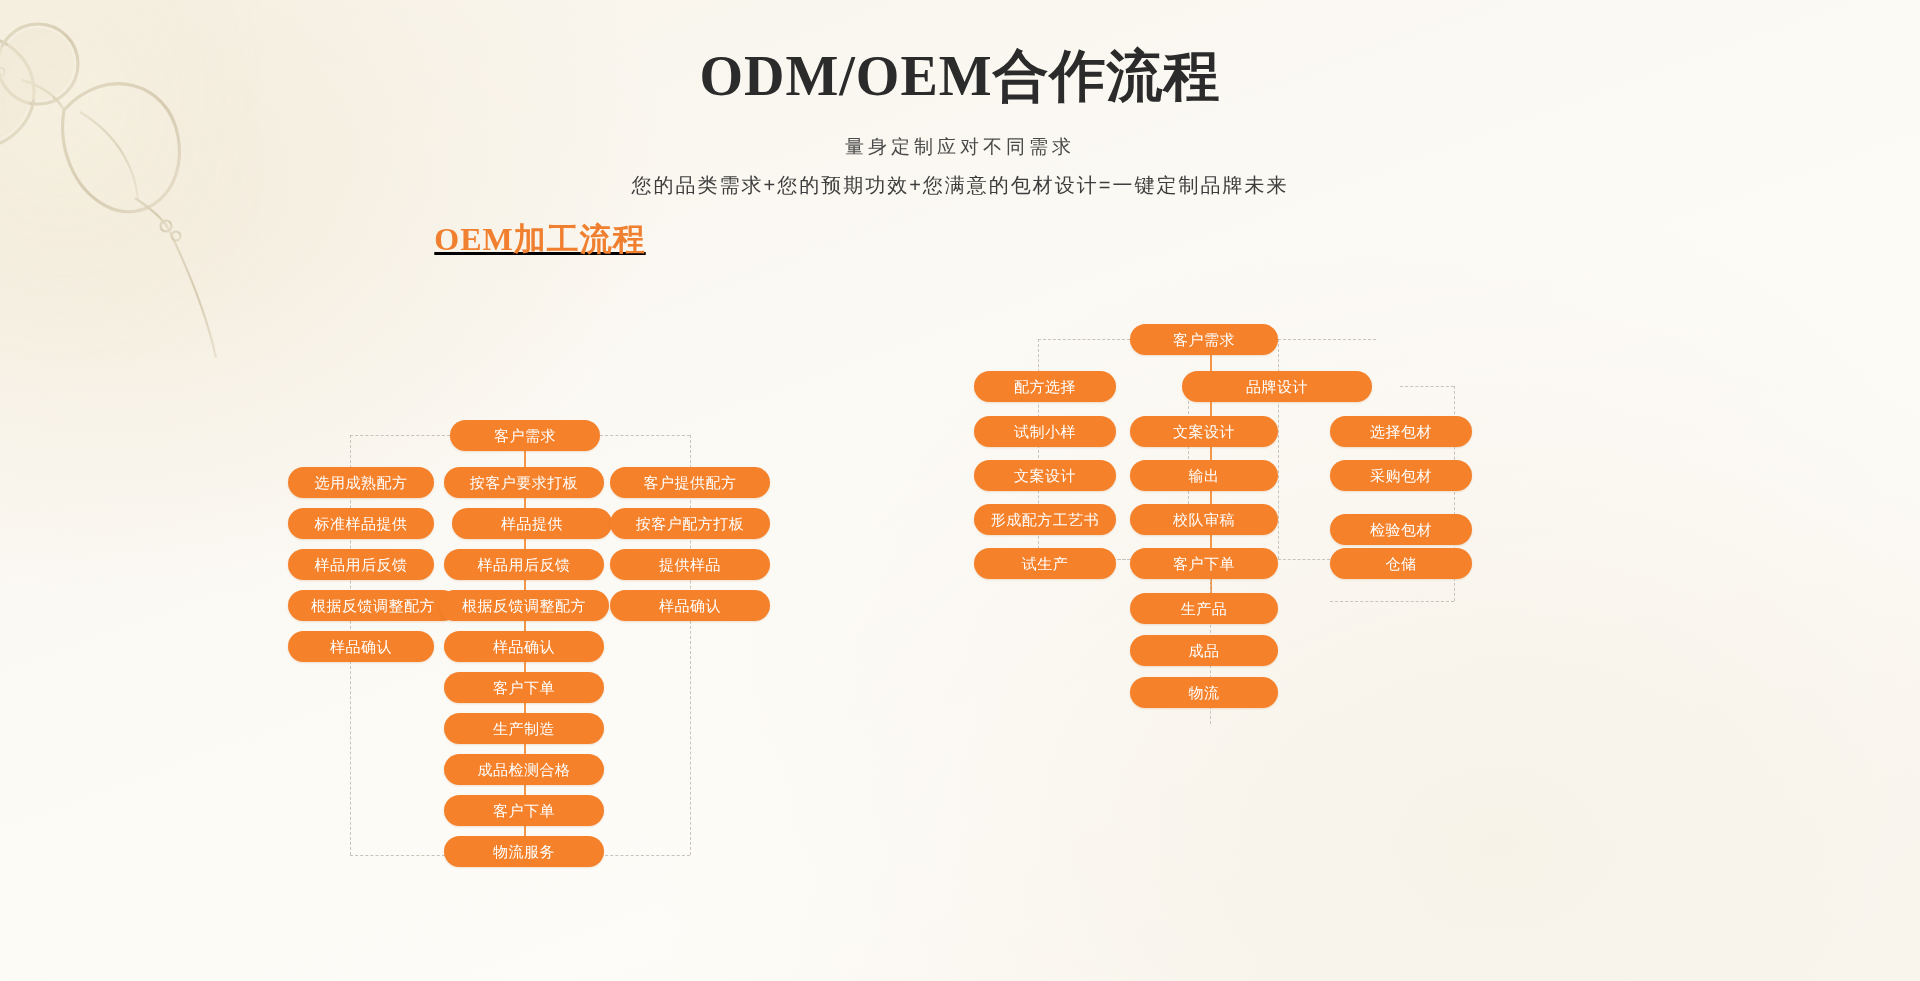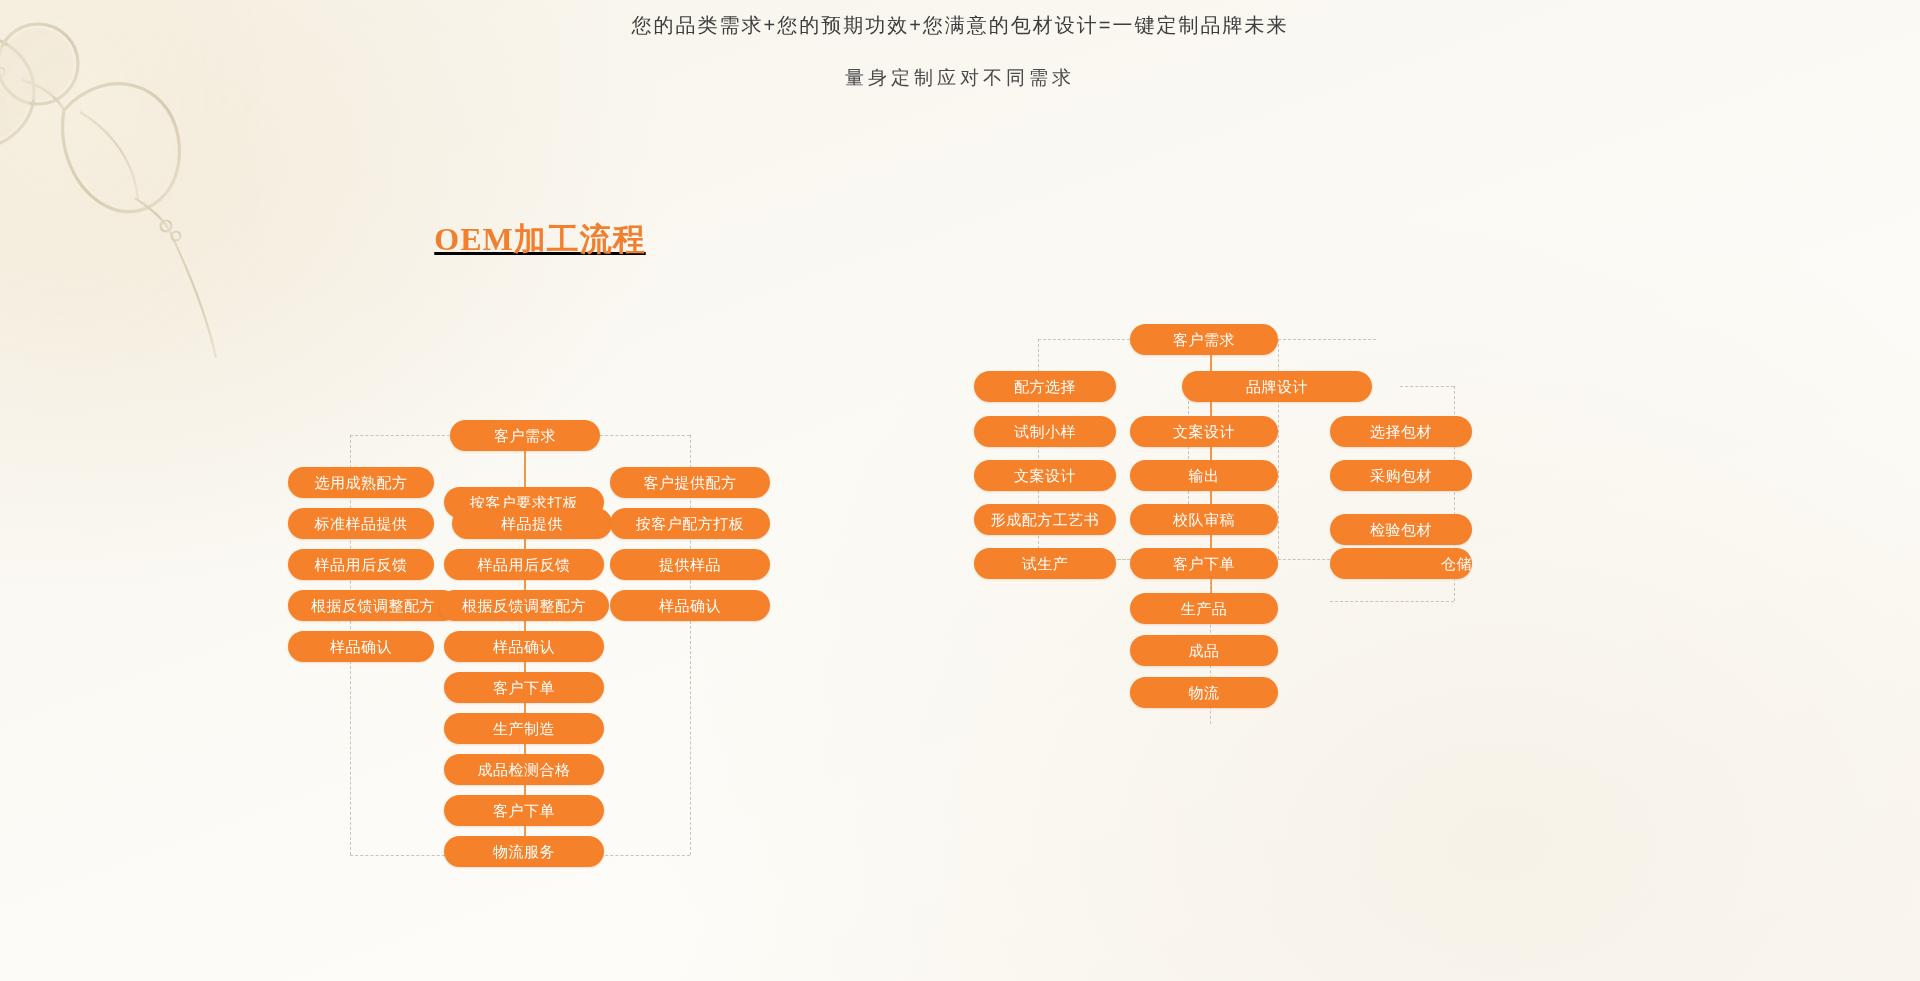--- a/index.html
+++ b/index.html
@@ -88,22 +88,23 @@
     <circle cx="246" cy="276" r="4.5" stroke-width="2"></circle>
     <circle cx="70" cy="112" r="4.5" stroke-width="2"></circle>
   </g>
   <g fill="#f1e8d4" opacity=".55">
     <ellipse cx="46" cy="132" rx="54" ry="52"></ellipse>
     <ellipse cx="108" cy="104" rx="36" ry="36"></ellipse>
   </g>
 </svg>
 
 <div id="header">
+  <h1 id="page-title">ODM/OEM合作流程</h1>
+  <div id="subtitle-1">量身定制应对不同需求</div>
   <div id="subtitle-2">您的品类需求+您的预期功效+您满意的包材设计=一键定制品牌未来</div>
-  <div id="subtitle-1">量身定制应对不同需求</div>
 </div>
 
 <section class="flow-section" id="oem-section">
   <h2 class="section-title">OEM加工流程</h2>
   <div class="board">
 
     <div class="dashed-h" style="left:150px;top:121px;width:100px;"></div>
     <div class="dashed-h" style="left:400px;top:121px;width:90px;"></div>
     <div class="dashed-v" style="left:150px;top:121px;height:420px;"></div>
     <div class="dashed-v" style="left:490px;top:121px;height:420px;"></div>
@@ -113,21 +114,21 @@
     <div class="conn-solid v-solid" style="left:324px;top:121px;height:420px;"></div>
 
     <div class="pill" style="left:250px;top:106px;width:150px;">客户需求</div>
 
     <div class="pill" style="left:88px;top:153px;width:146px;">选用成熟配方</div>
     <div class="pill" style="left:88px;top:194px;width:146px;">标准样品提供</div>
     <div class="pill" style="left:88px;top:235px;width:146px;">样品用后反馈</div>
     <div class="pill" style="left:88px;top:276px;width:170px;">根据反馈调整配方</div>
     <div class="pill" style="left:88px;top:317px;width:146px;">样品确认</div>
 
-    <div class="pill" style="left:244px;top:153px;width:160px;margin-top:20px;">按客户要求打板</div>
+    <div class="pill" style="left:244px;top:153px;width:160px;">按客户要求打板</div>
     <div class="pill" style="left:252px;top:194px;width:160px;">样品提供</div>
     <div class="pill" style="left:244px;top:235px;width:160px;">样品用后反馈</div>
     <div class="pill" style="left:239px;top:276px;width:170px;">根据反馈调整配方</div>
     <div class="pill" style="left:244px;top:317px;width:160px;">样品确认</div>
     <div class="pill" style="left:244px;top:358px;width:160px;">客户下单</div>
     <div class="pill" style="left:244px;top:399px;width:160px;">生产制造</div>
     <div class="pill" style="left:244px;top:440px;width:160px;">成品检测合格</div>
     <div class="pill" style="left:244px;top:481px;width:160px;">客户下单</div>
     <div class="pill" style="left:244px;top:522px;width:160px;">物流服务</div>
 
@@ -174,15 +175,15 @@
     <div class="pill" style="left:270px;top:242px;width:148px;">输出</div>
     <div class="pill" style="left:270px;top:286px;width:148px;">校队审稿</div>
     <div class="pill" style="left:270px;top:330px;width:148px;">客户下单</div>
     <div class="pill" style="left:270px;top:375px;width:148px;">生产品</div>
     <div class="pill" style="left:270px;top:417px;width:148px;">成品</div>
     <div class="pill" style="left:270px;top:459px;width:148px;">物流</div>
 
     <div class="pill" style="left:470px;top:198px;width:142px;">选择包材</div>
     <div class="pill" style="left:470px;top:242px;width:142px;">采购包材</div>
     <div class="pill" style="left:470px;top:296px;width:142px;">检验包材</div>
-    <div class="pill" style="left:470px;top:330px;width:142px;text-align:right;">仓储</div>
+    <div class="pill" style="left:470px;top:330px;width:142px;">仓储</div>
   </div>
 </section>
 
 </body></html>

